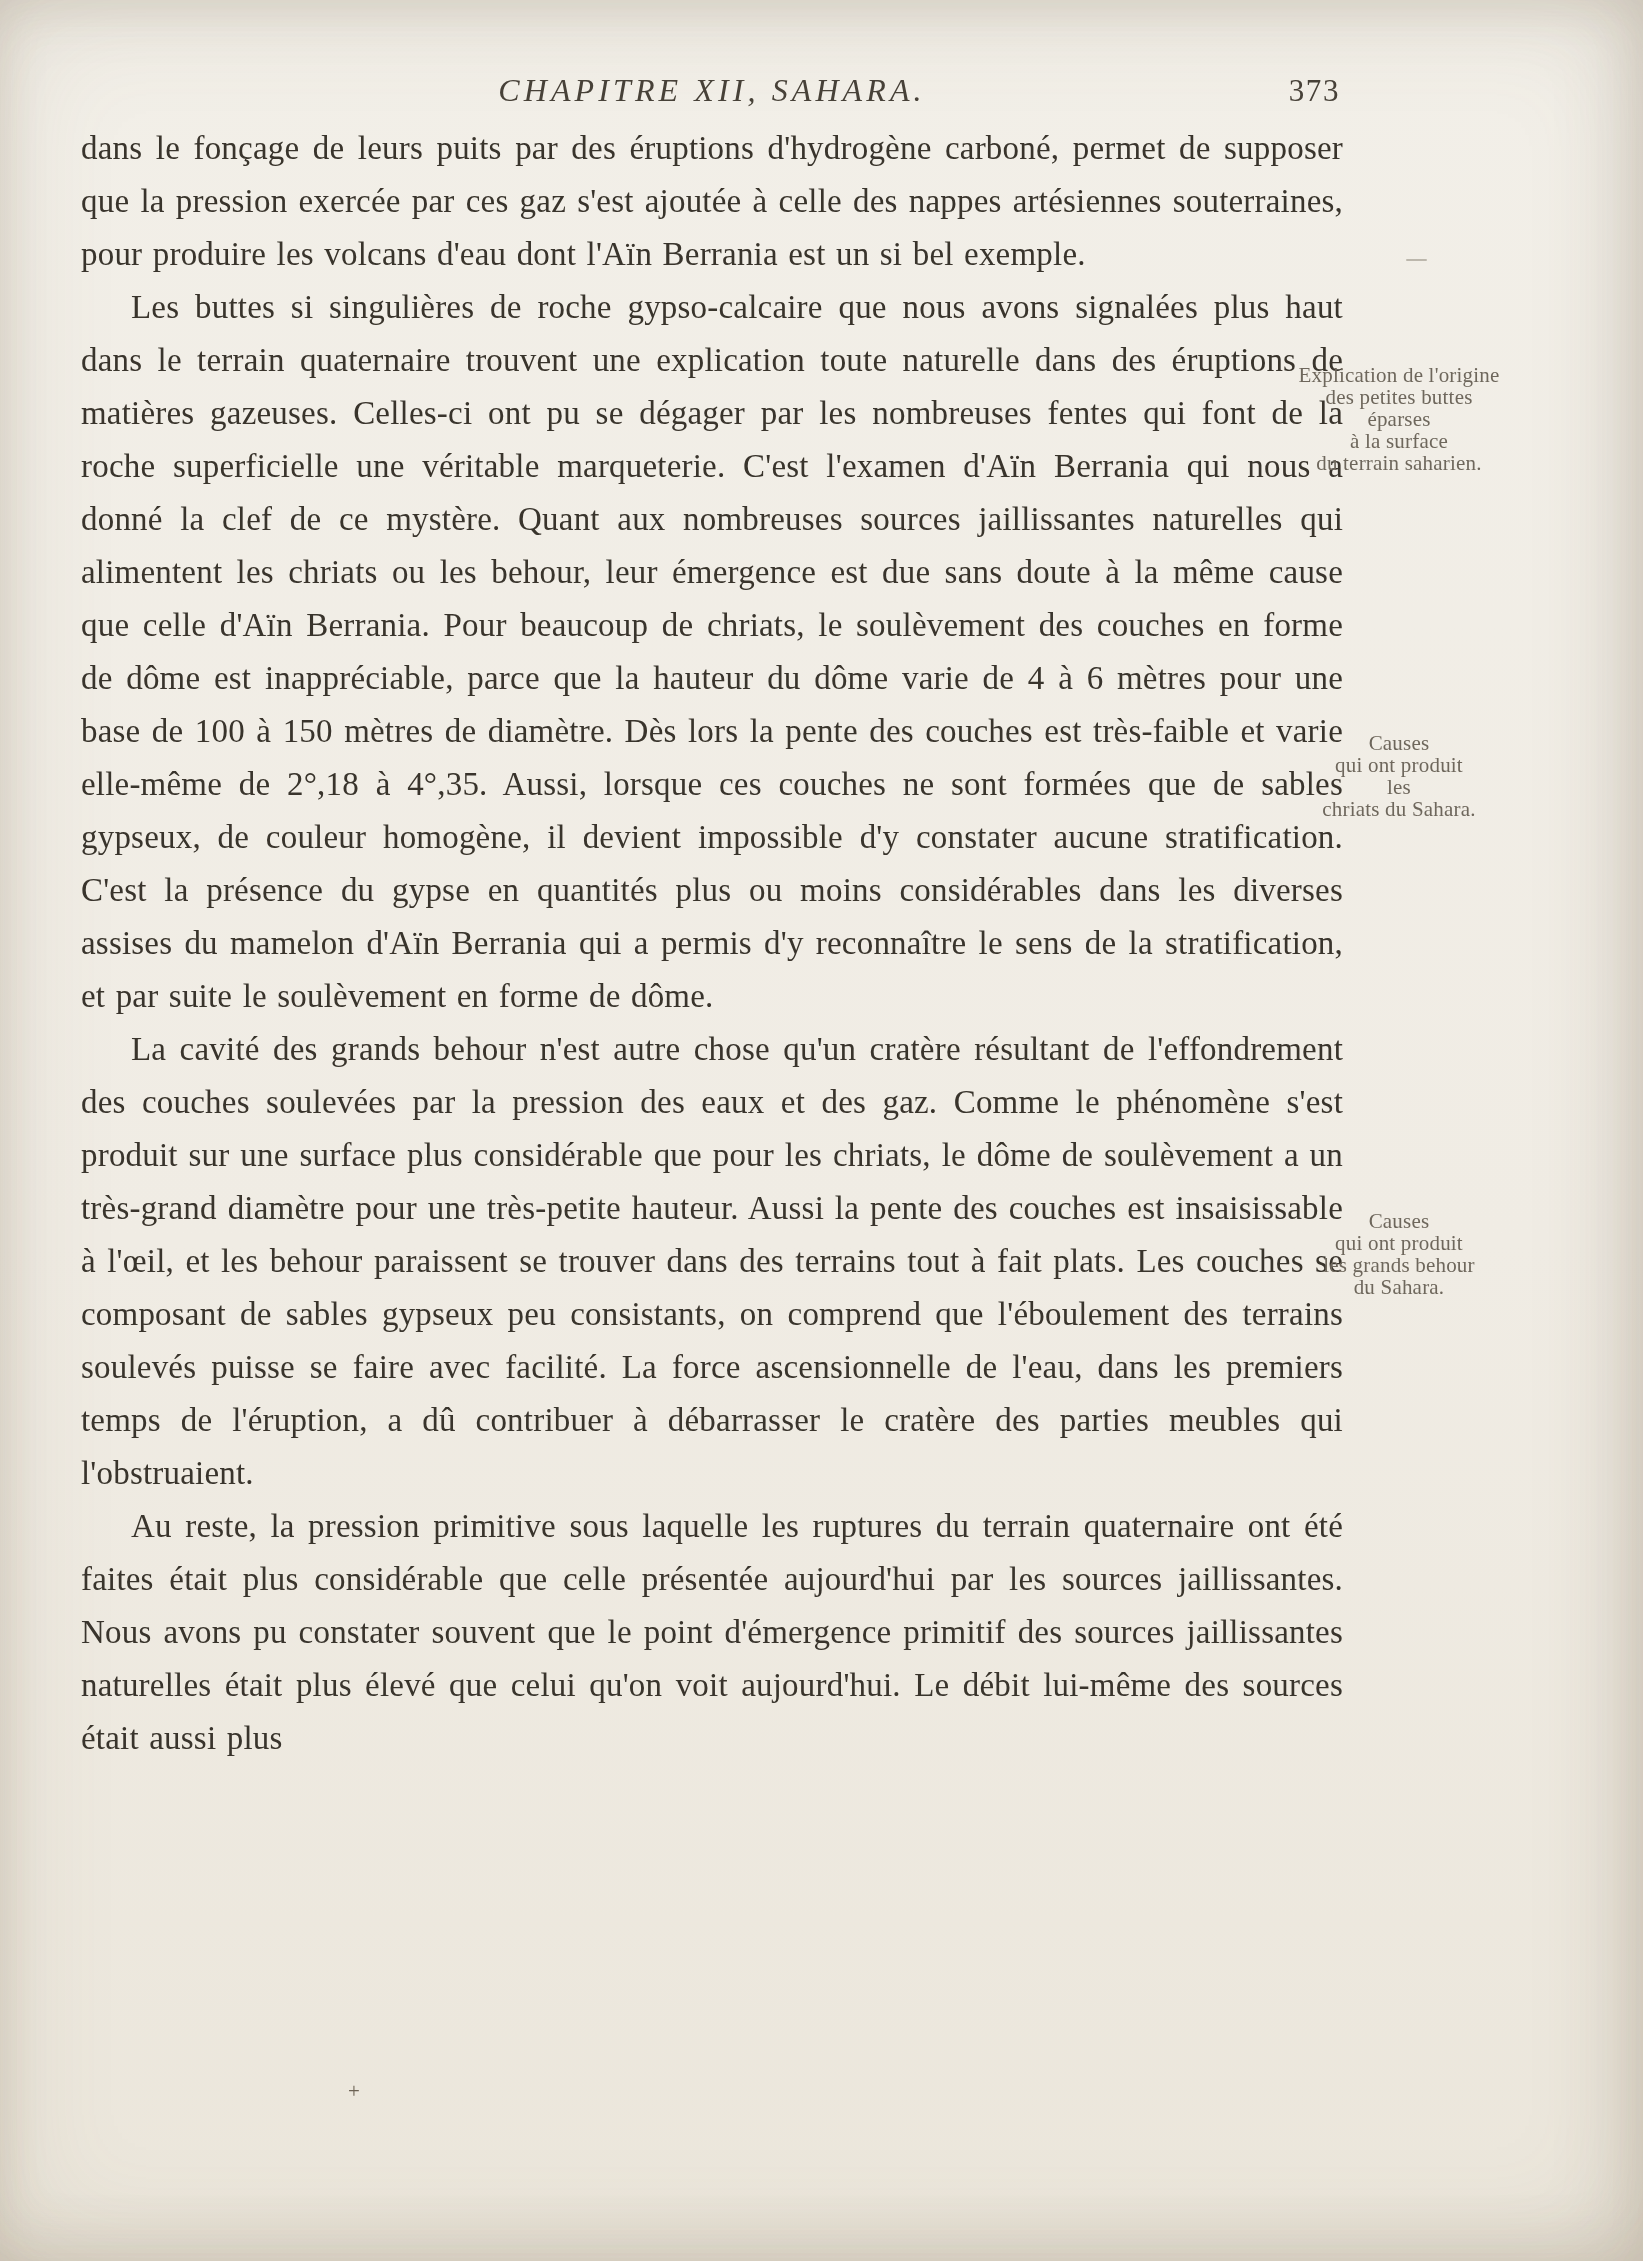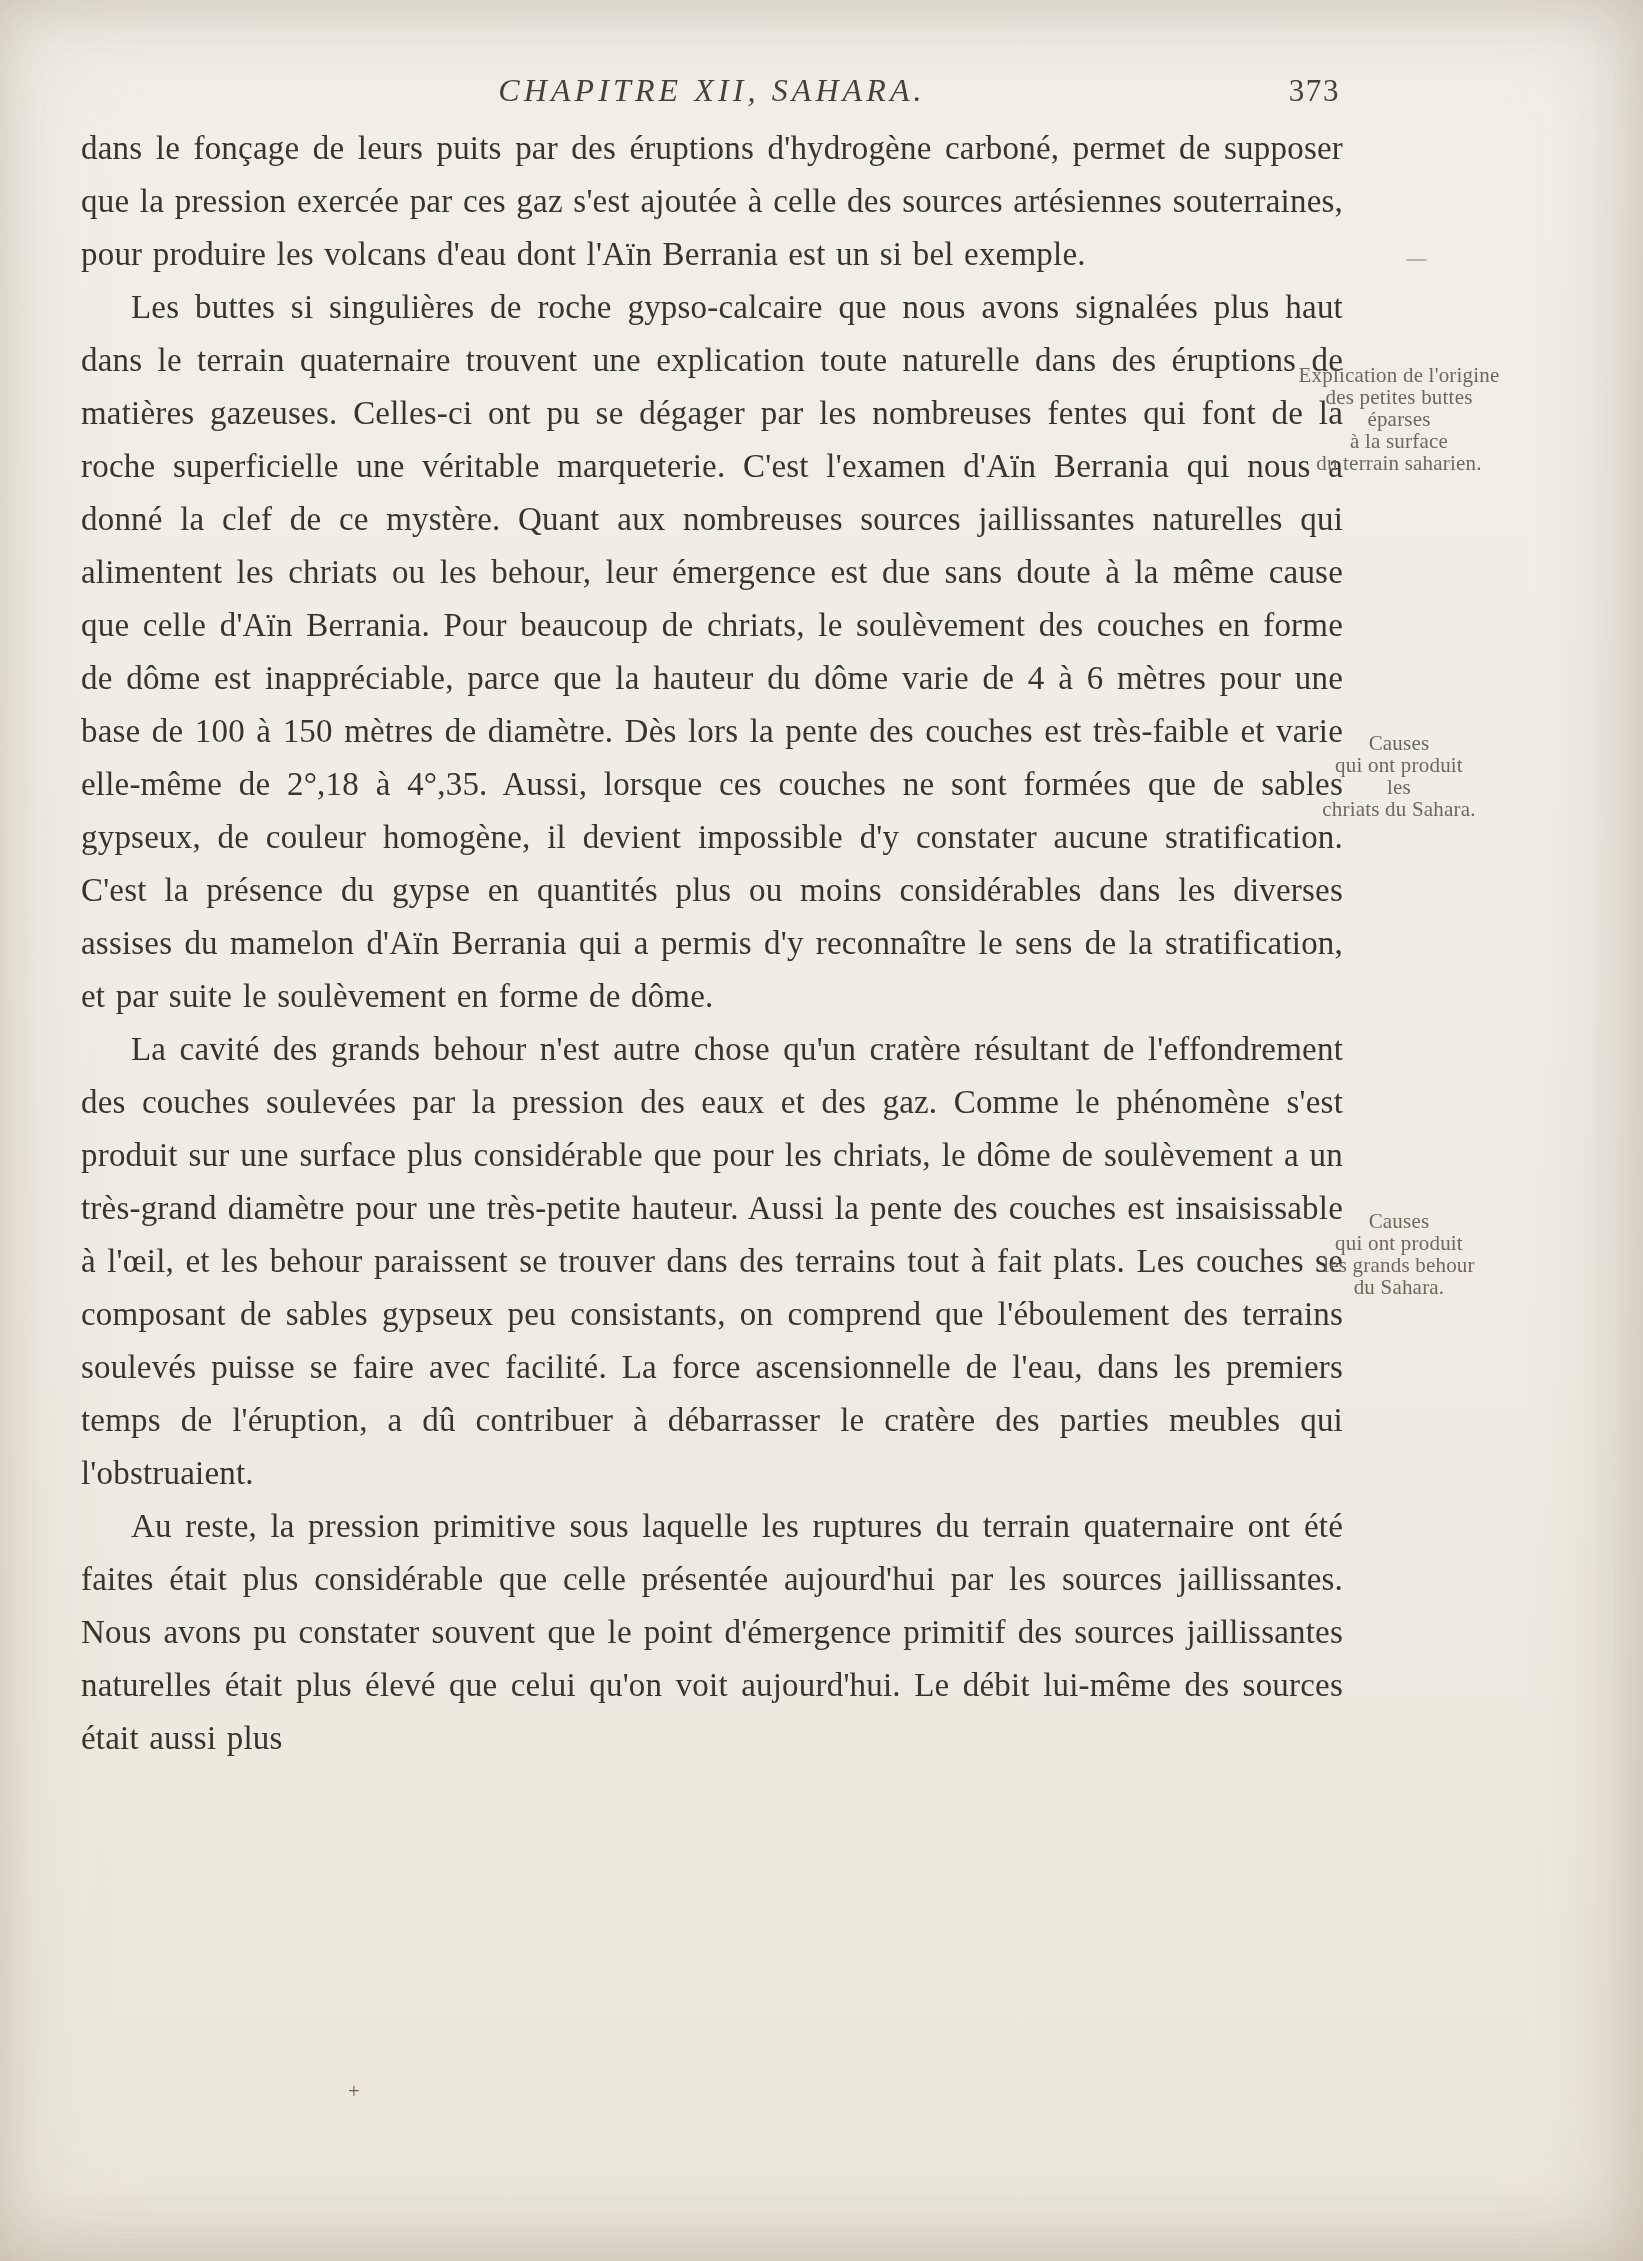--- a/index.html
+++ b/index.html
@@ -97,21 +97,21 @@
 </head>
 <body>
 
 <div class="page">
 
   <div class="chapter-title">CHAPITRE XII, SAHARA.</div>
 
   <div class="page-number">373</div>
 
   <div class="body-text">
-    <p class="no-indent">dans le fonçage de leurs puits par des éruptions d'hydrogène carboné, permet de supposer que la pression exercée par ces gaz s'est ajoutée à celle des sources artésiennes souterraines, pour produire les volcans d'eau dont l'Aïn Berrania est un si bel exemple.</p>
+    <p class="no-indent">dans le fonçage de leurs puits par des éruptions d'hydrogène carboné, permet de supposer que la pression exercée par ces gaz s'est ajoutée à celle des nappes artésiennes souterraines, pour produire les volcans d'eau dont l'Aïn Berrania est un si bel exemple.</p>
     <p>Les buttes si singulières de roche gypso-calcaire que nous avons signalées plus haut dans le terrain quaternaire trouvent une explication toute naturelle dans des éruptions de matières gazeuses. Celles-ci ont pu se dégager par les nombreuses fentes qui font de la roche superficielle une véritable marqueterie. C'est l'examen d'Aïn Berrania qui nous a donné la clef de ce mystère. Quant aux nombreuses sources jaillissantes naturelles qui alimentent les chriats ou les behour, leur émergence est due sans doute à la même cause que celle d'Aïn Berrania. Pour beaucoup de chriats, le soulèvement des couches en forme de dôme est inappréciable, parce que la hauteur du dôme varie de 4 à 6 mètres pour une base de 100 à 150 mètres de diamètre. Dès lors la pente des couches est très-faible et varie elle-même de 2°,18 à 4°,35. Aussi, lorsque ces couches ne sont formées que de sables gypseux, de couleur homogène, il devient impossible d'y constater aucune stratification. C'est la présence du gypse en quantités plus ou moins considérables dans les diverses assises du mamelon d'Aïn Berrania qui a permis d'y reconnaître le sens de la stratification, et par suite le soulèvement en forme de dôme.</p>
     <p>La cavité des grands behour n'est autre chose qu'un cratère résultant de l'effondrement des couches soulevées par la pression des eaux et des gaz. Comme le phénomène s'est produit sur une surface plus considérable que pour les chriats, le dôme de soulèvement a un très-grand diamètre pour une très-petite hauteur. Aussi la pente des couches est insaisissable à l'œil, et les behour paraissent se trouver dans des terrains tout à fait plats. Les couches se composant de sables gypseux peu consistants, on comprend que l'éboulement des terrains soulevés puisse se faire avec facilité. La force ascensionnelle de l'eau, dans les premiers temps de l'éruption, a dû contribuer à débarrasser le cratère des parties meubles qui l'obstruaient.</p>
     <p>Au reste, la pression primitive sous laquelle les ruptures du terrain quaternaire ont été faites était plus considérable que celle présentée aujourd'hui par les sources jaillissantes. Nous avons pu constater souvent que le point d'émergence primitif des sources jaillissantes naturelles était plus élevé que celui qu'on voit aujourd'hui. Le débit lui-même des sources était aussi plus</p>
   </div>
 
   <div class="margin-note note-origine">Explication de l'origine
 des petites buttes
 éparses
 à la surface
 du terrain saharien.</div>

